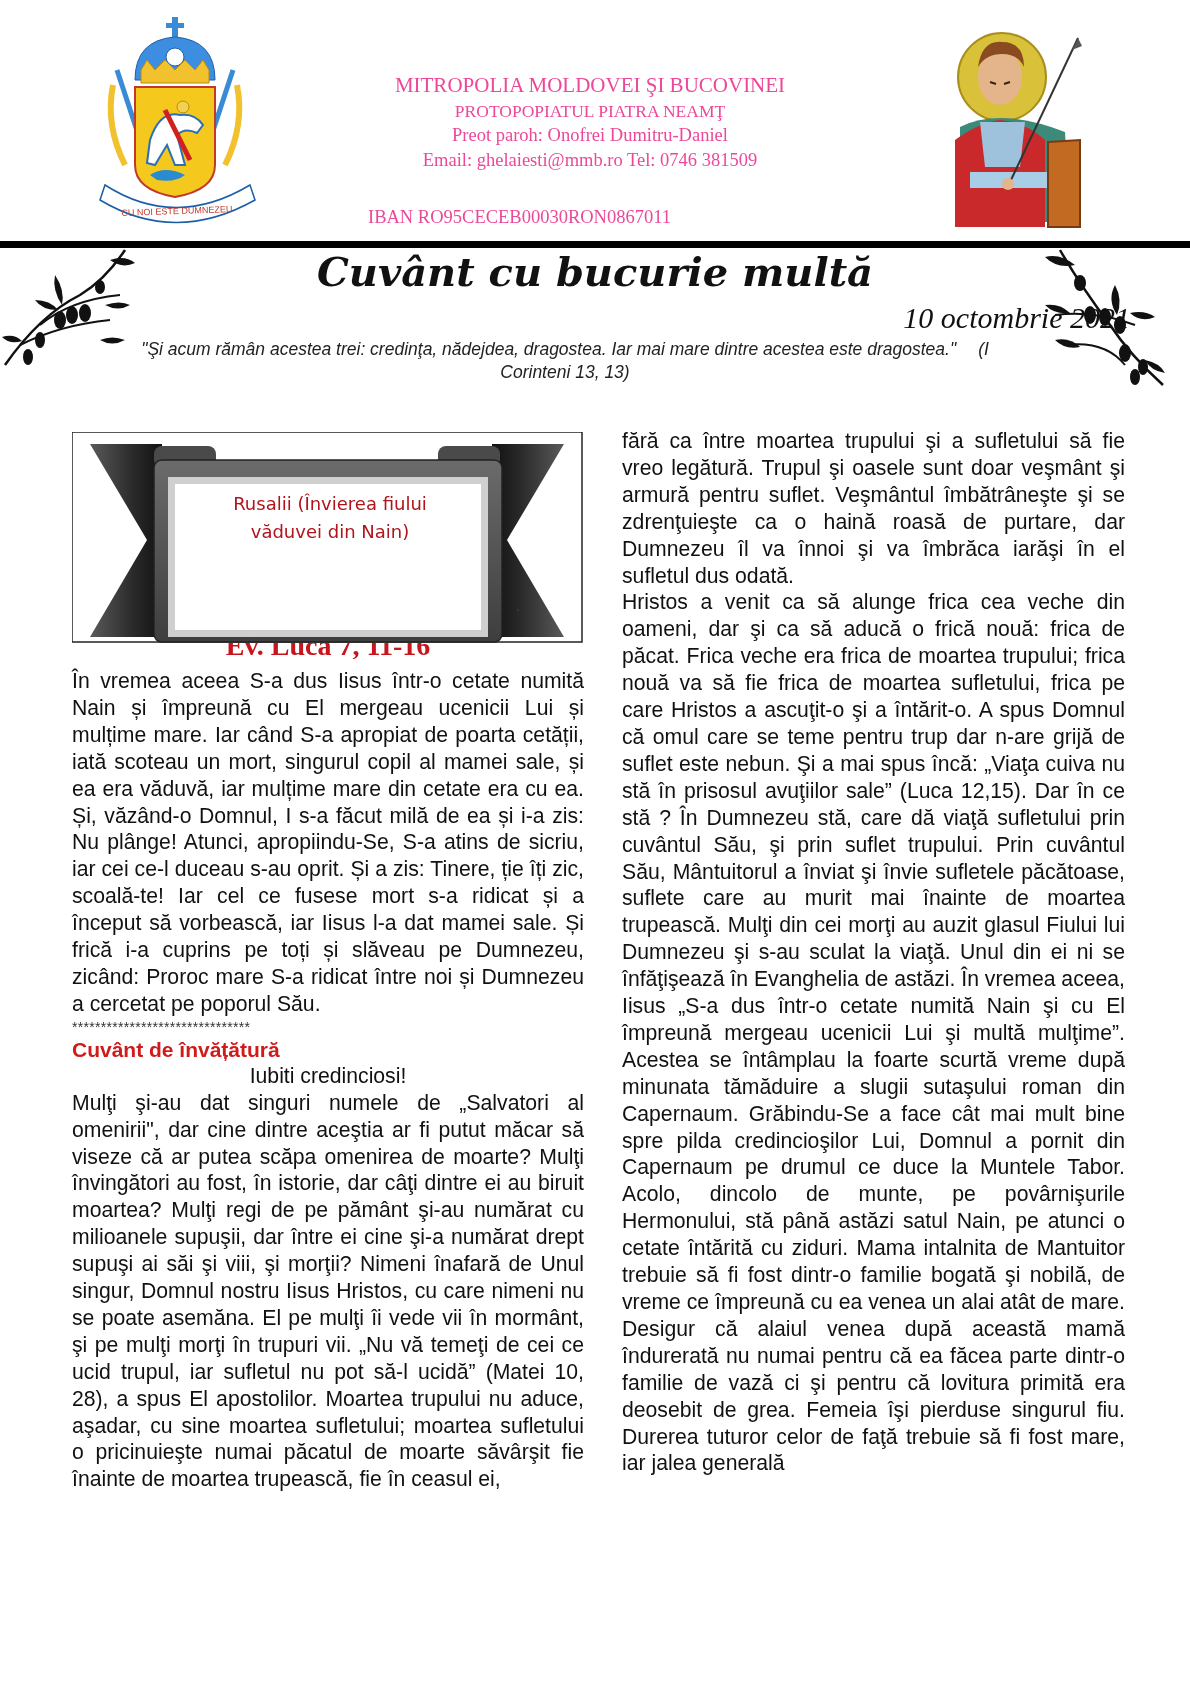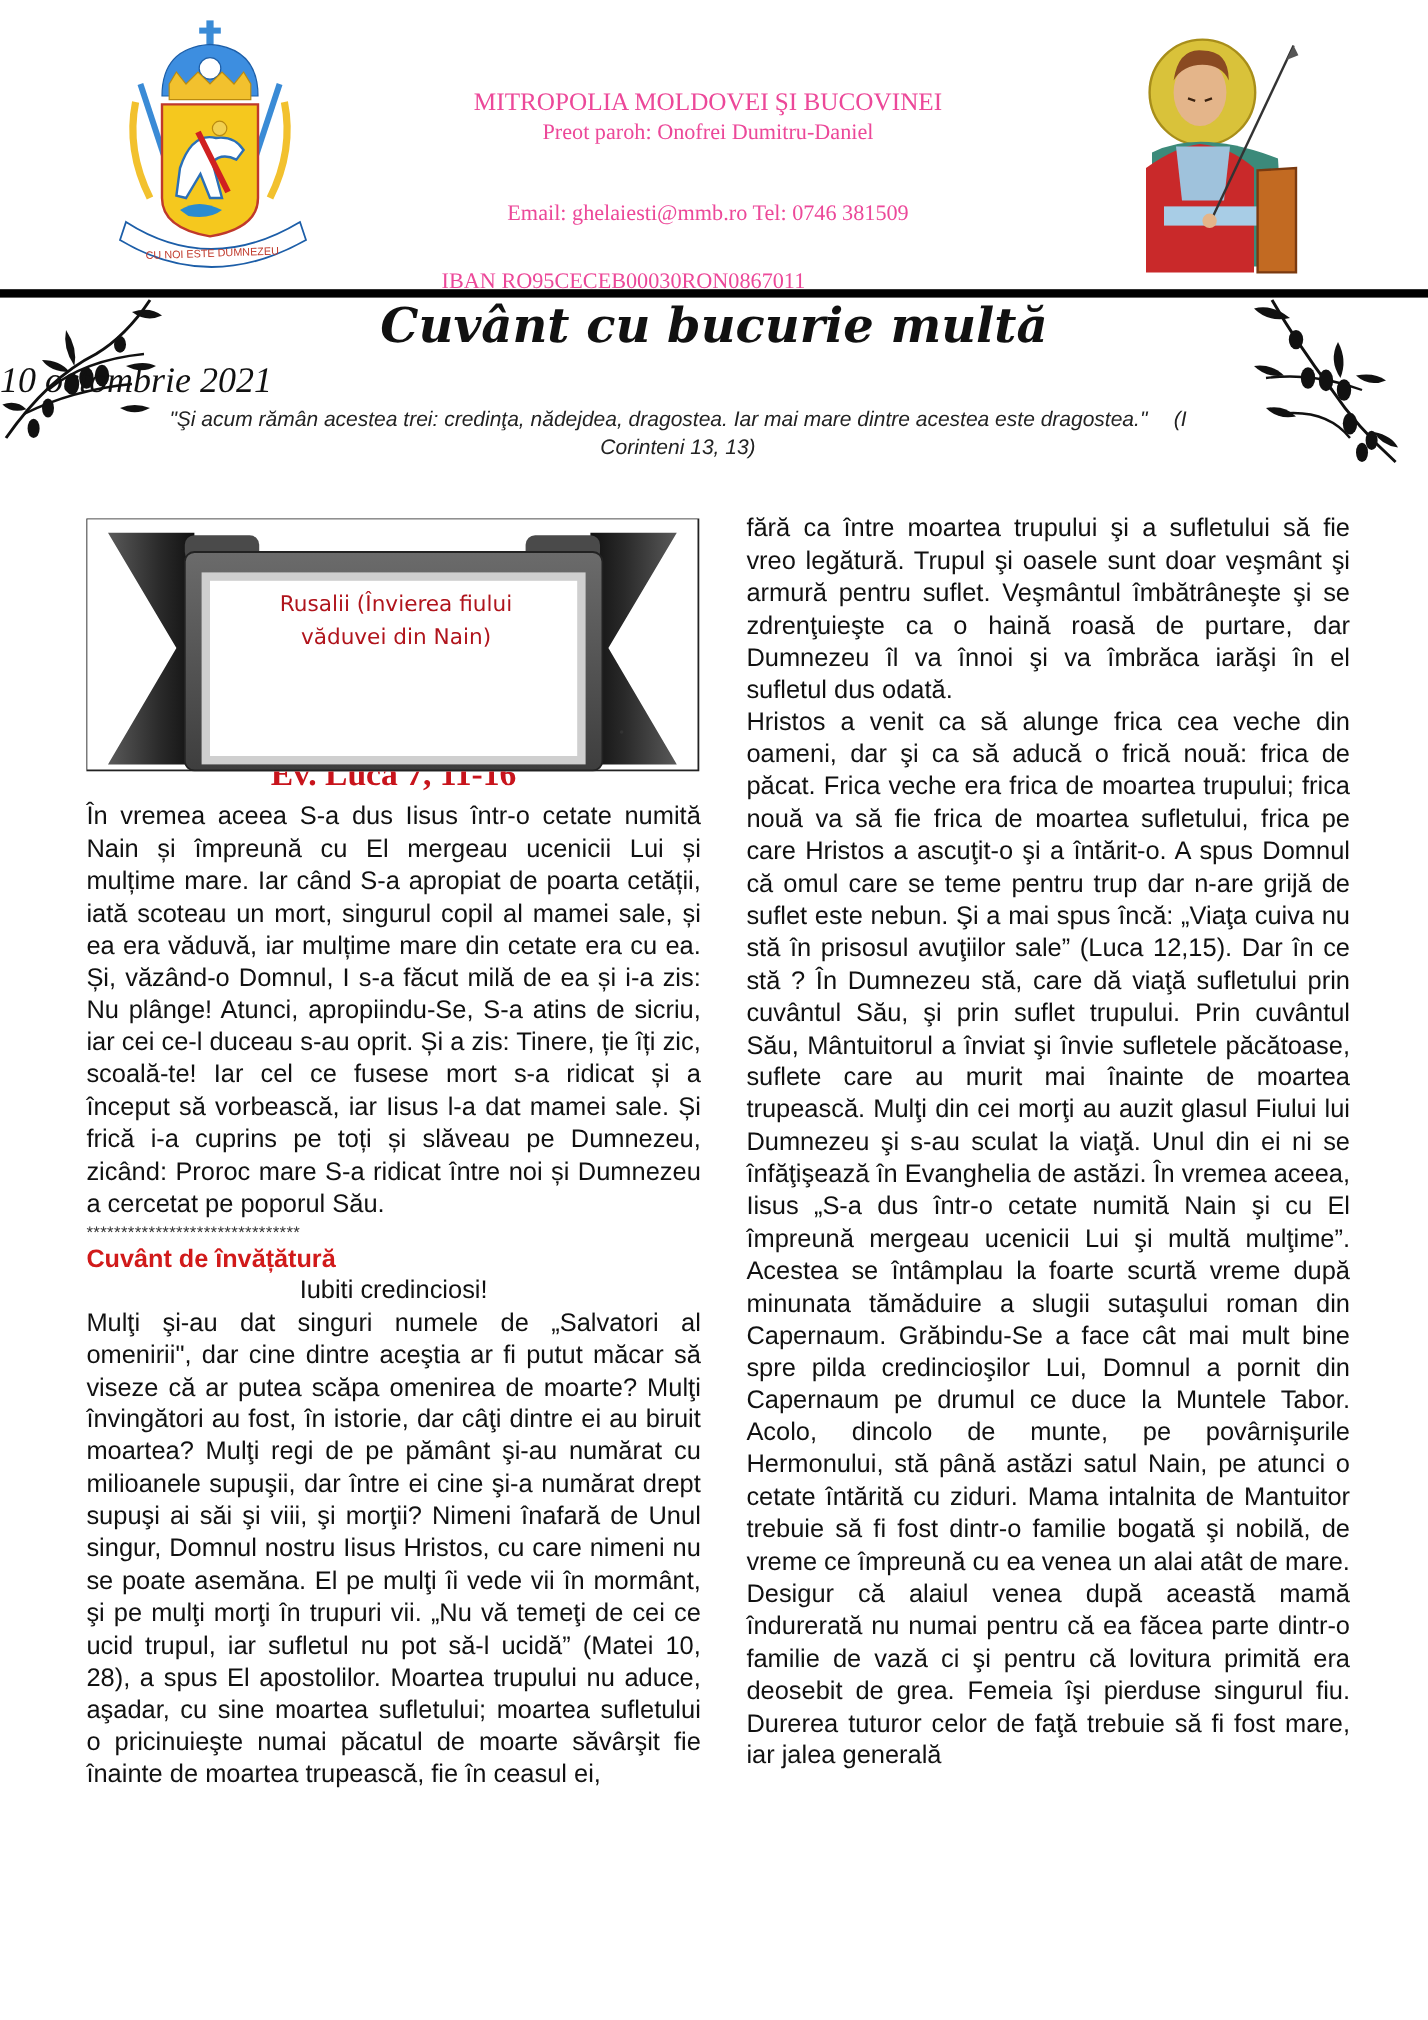--- a/index.html
+++ b/index.html
@@ -9,31 +9,31 @@
   
   .logo-left { position: absolute; left: 95px; top: 15px; width: 165px; height: 220px; }
   .icon-right { position: absolute; left: 940px; top: 22px; width: 150px; height: 215px; }
   .header-text { position: absolute; left: 300px; top: 72px; width: 580px; text-align: center;
     font-family: "Liberation Serif", serif; color: #ec4899; }
   .header-text .l1 { font-size: 21px; line-height: 27px; }
   .header-text .l2 { font-size: 17.5px; line-height: 24px; }
   .header-text .l3 { font-size: 20px; line-height: 26px; }
   .header-text .l4 { font-size: 18.5px; line-height: 25px; }
   .header-text .l5 { font-size: 18.5px; line-height: 25px; }
-  .header-text .l6 { font-size: 18.5px; line-height: 25px; margin-top: 42px; }
+  .header-text .l6 { font-size: 18.5px; line-height: 25px; }
   .header-text .l7 { font-size: 18.5px; line-height: 24px; text-align: left; padding-left: 68px; margin-top: 32px; }
 
   .rule { position: absolute; left: 0; top: 241px; width: 1190px; height: 7px; background: #000; }
 
   .branch-left { position: absolute; left: 0; top: 245px; width: 140px; height: 125px; }
   .branch-right { position: absolute; left: 1035px; top: 245px; width: 135px; height: 145px; }
 
   .title { position: absolute; left: 0; top: 246px; width: 1190px; text-align: center;
     font-family: "DejaVu Serif", serif; font-weight: bold; font-style: italic; font-size: 40px; line-height: 52px; color: #111; }
-  .date { position: absolute; left: 0; top: 300px; width: 1130px; text-align: left;
+  .date { position: absolute; left: 0; top: 300px; width: 1130px; text-align: right;
     font-family: "Liberation Serif", serif; font-style: italic; font-size: 30px; line-height: 36px; color: #111; }
   .motto { position: absolute; left: 115px; top: 338px; width: 900px; text-align: center;
     font-family: "Liberation Sans", sans-serif; font-style: italic; font-size: 17.5px; line-height: 23px; color: #222; }
   .motto .ref { padding-left: 22px; }
 
   
   .banner { position: absolute; left: 72px; top: 432px; width: 512px; height: 213px; }
   .banner-text { position: absolute; left: 180px; top: 490px; width: 300px; text-align: center;
     font-family: "DejaVu Sans", sans-serif; color: #b0141c; font-size: 18px; line-height: 28px; }
   .gospel-ref { position: absolute; left: 72px; top: 643px; width: 512px; text-align: center;
@@ -76,20 +76,21 @@
     <circle cx="88" cy="92" r="6" fill="#f2d050" stroke="#b98a10"></circle>
     <path d="M55 160 Q70 150 90 160 Q80 168 62 165 Z" fill="#2a8cd0"></path>
 
     <path d="M10 170 Q80 215 155 170 L160 185 Q80 230 5 185 Z" fill="#ffffff" stroke="#1c5ea8" stroke-width="1.5"></path>
     <text x="82" y="199" text-anchor="middle" font-family="Liberation Sans, sans-serif" font-size="9" fill="#c0392b" transform="rotate(-2 82 199)">CU NOI ESTE DUMNEZEU</text>
   </svg>
 </div>
 
 <div class="header-text">
   <div class="l1">MITROPOLIA MOLDOVEI ŞI BUCOVINEI</div>
+  <div class="l2">PROTOPOPIATUL PIATRA NEAMŢ</div>
   <div class="l5">Preot paroh: Onofrei Dumitru-Daniel</div>
   <div class="l6">Email: ghelaiesti@mmb.ro Tel: 0746 381509</div>
   <div class="l7">IBAN RO95CECEB00030RON0867011</div>
 </div>
 
 <div class="icon-right">
   <svg width="150" height="215" viewBox="0 0 150 215">
     <circle cx="62" cy="55" r="44" fill="#d9c23a" stroke="#a88e1a" stroke-width="2"></circle>
     <ellipse cx="60" cy="55" rx="22" ry="28" fill="#e4b58a"></ellipse>
     <path d="M38 45 Q42 18 62 20 Q84 20 84 45 Q78 32 62 32 Q46 32 38 45 Z" fill="#8a4a22"></path>

